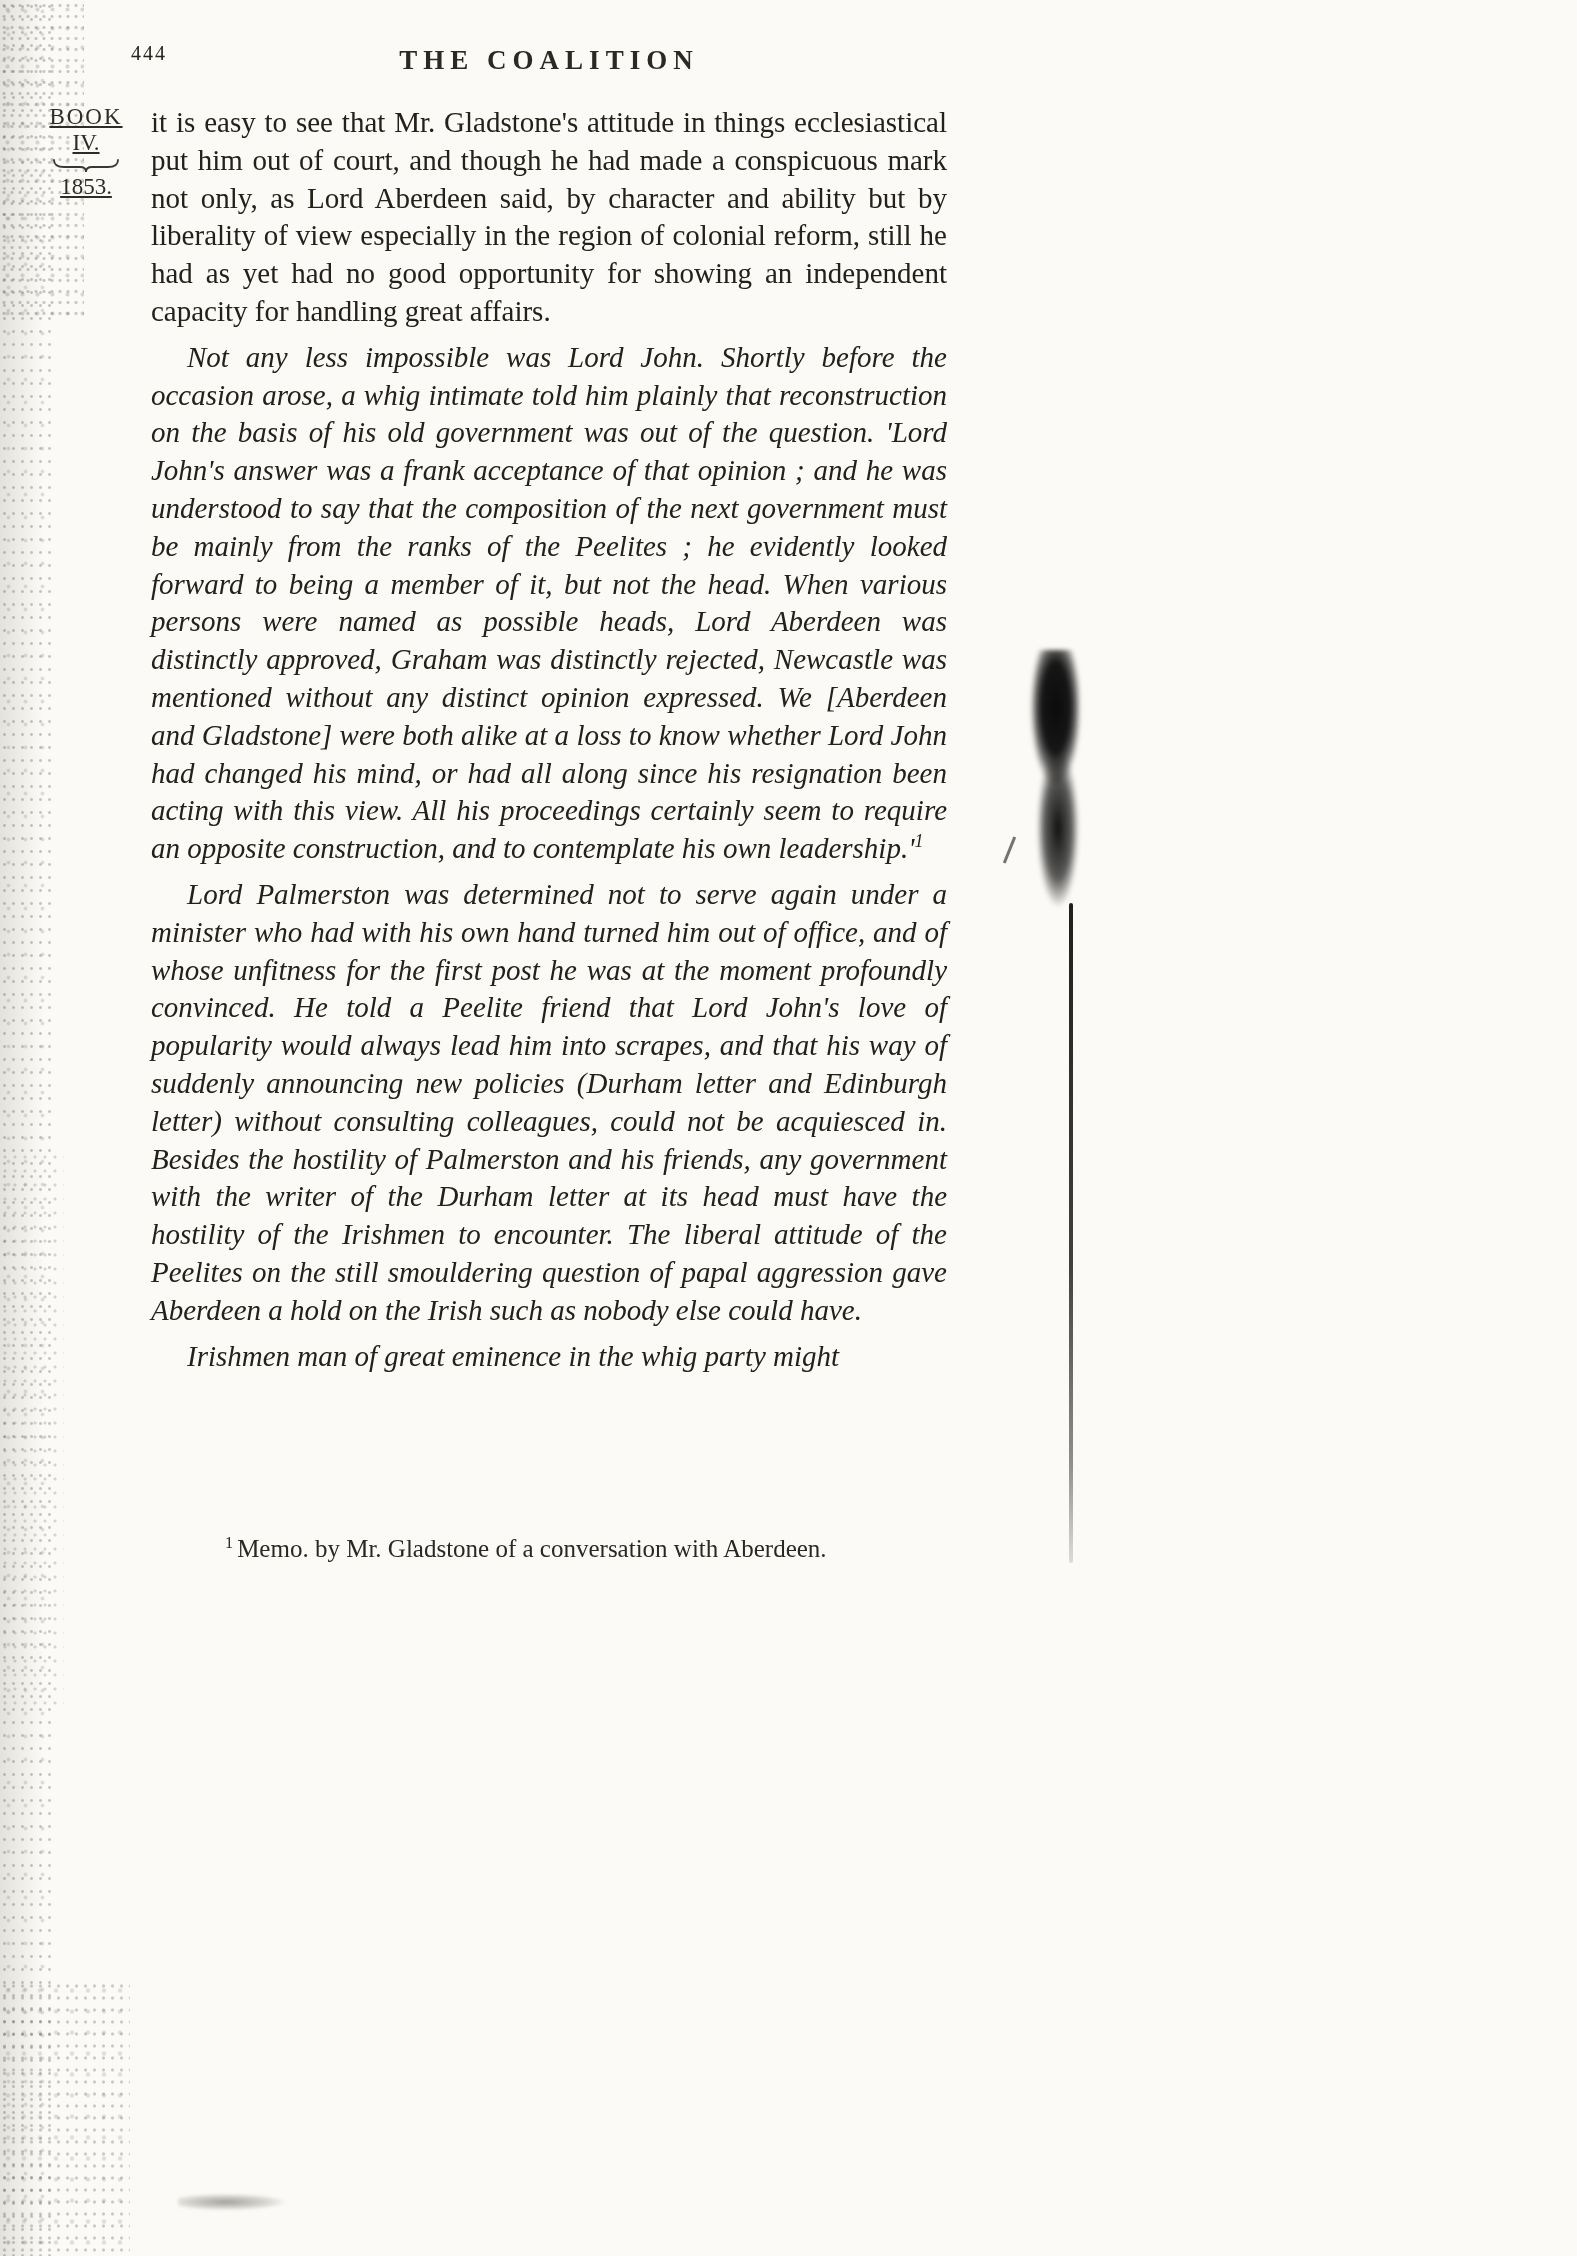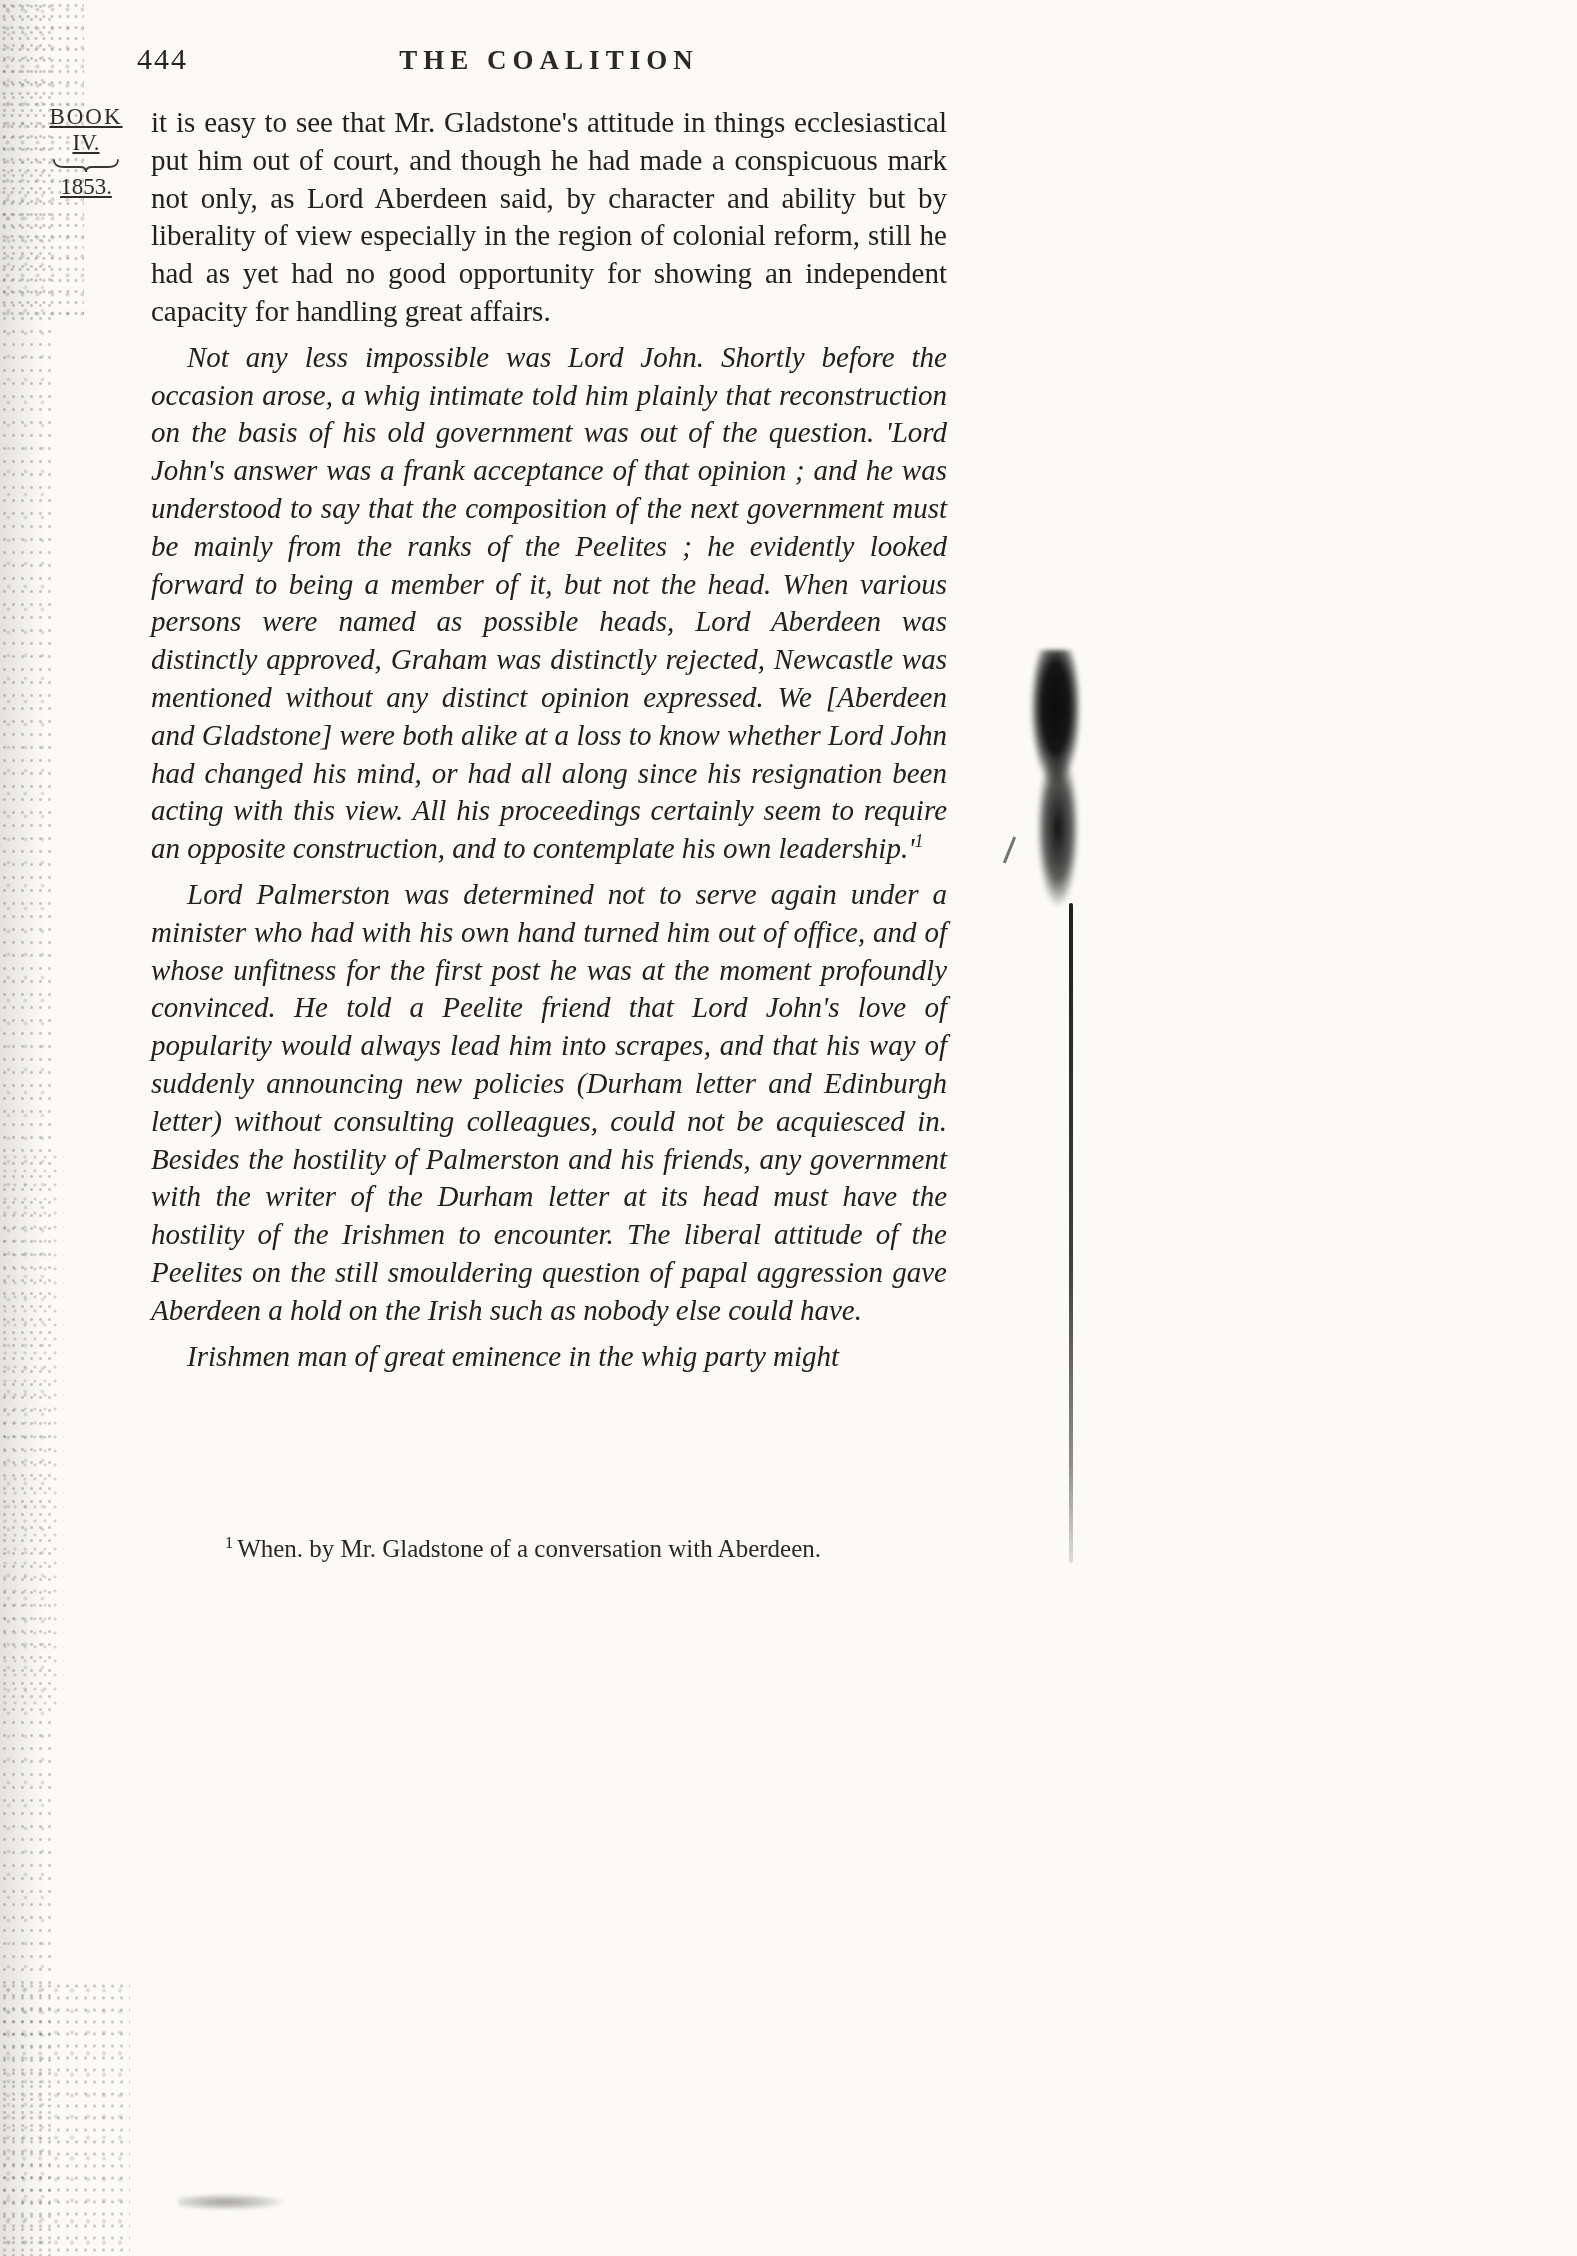--- a/index.html
+++ b/index.html
@@ -10,23 +10,23 @@
     margin: 0 auto;
     background: #fbfaf6;
     overflow: hidden;
     font-family: "Liberation Serif", "DejaVu Serif", serif;
     color: #26241f;
   }
 
   
   .page-number {
     position: absolute;
-    left: 137px;
+    left: 131px;
     top: 42px;
-    font-size: 30px;
+    font-size: 20px;
     letter-spacing: 2px;
   }
   .running-header {
     position: absolute;
     left: 143px;
     top: 45px;
     width: 812px;
     text-align: center;
     font-size: 27px;
     letter-spacing: 6px;
@@ -172,16 +172,16 @@
   </div>
 
   <div class="text-column">
     <p><span>it is easy to see that Mr. Gladstone's attitude in things ecclesiastical put him out of court, and though he had made a conspicuous mark not only, as Lord Aberdeen said, by character and ability but by liberality of view especially in the region of colonial reform, still he had as yet had no good opportunity for showing an independent capacity for handling great affairs.</span></p>
     <p class="indent"><span>Not any less impossible was Lord John. Shortly before the occasion arose, a whig intimate told him plainly that reconstruction on the basis of his old government was out of the question. 'Lord John's answer was a frank acceptance of that opinion ; and he was understood to say that the composition of the next government must be mainly from the ranks of the Peelites ; he evidently looked forward to being a member of it, but not the head. When various persons were named as possible heads, Lord Aberdeen was distinctly approved, Graham was distinctly rejected, Newcastle was mentioned without any distinct opinion expressed. We [Aberdeen and Gladstone] were both alike at a loss to know whether Lord John had changed his mind, or had all along since his resignation been acting with this view. All his proceedings certainly seem to require an opposite construction, and to contemplate his own leadership.'</span><sup>1</sup></p>
     <p class="indent"><span>Lord Palmerston was determined not to serve again under a minister who had with his own hand turned him out of office, and of whose unfitness for the first post he was at the moment profoundly convinced. He told a Peelite friend that Lord John's love of popularity would always lead him into scrapes, and that his way of suddenly announcing new policies (Durham letter and Edinburgh letter) without consulting colleagues, could not be acquiesced in. Besides the hostility of Palmerston and his friends, any government with the writer of the Durham letter at its head must have the hostility of the Irishmen to encounter. The liberal attitude of the Peelites on the still smouldering question of papal aggression gave Aberdeen a hold on the Irish such as nobody else could have.</span></p>
     <p class="indent"><span>Irishmen man of great eminence in the whig party might</span></p>
   </div>
 
   <div class="footnote">
-    <sup>1</sup><span>When. by Mr. Gladstone of a conversation with Aberdeen.</span>
+    <sup>1</sup><span>Memo. by Mr. Gladstone of a conversation with Aberdeen.</span>
   </div>
 
 </div>
 
 </body></html>

